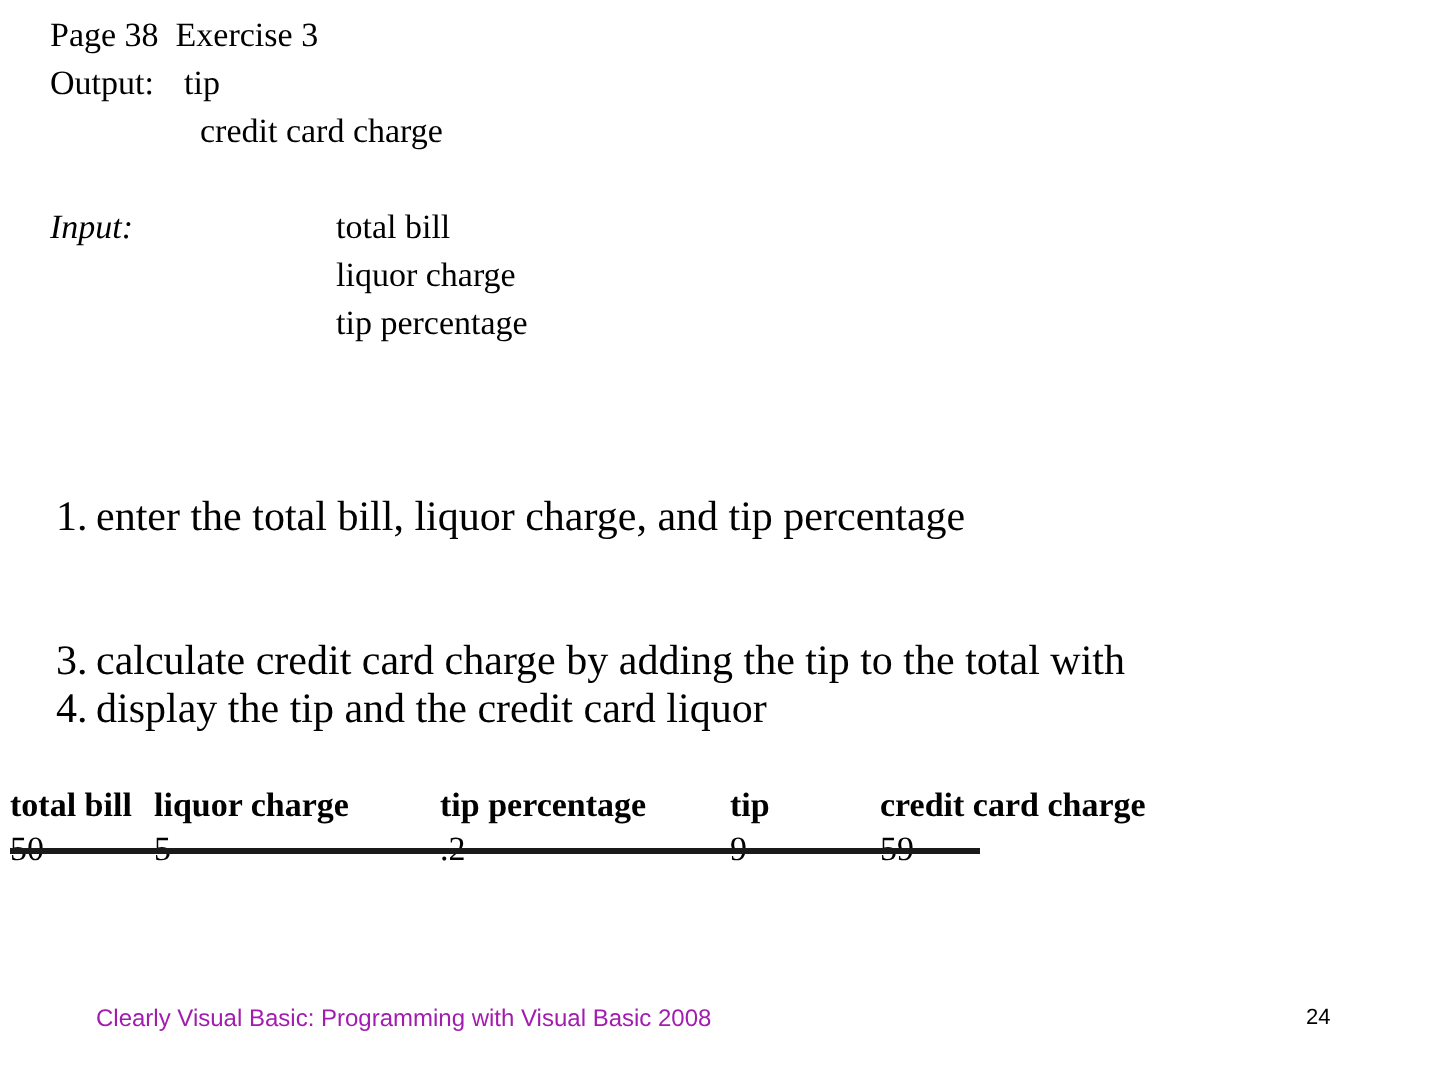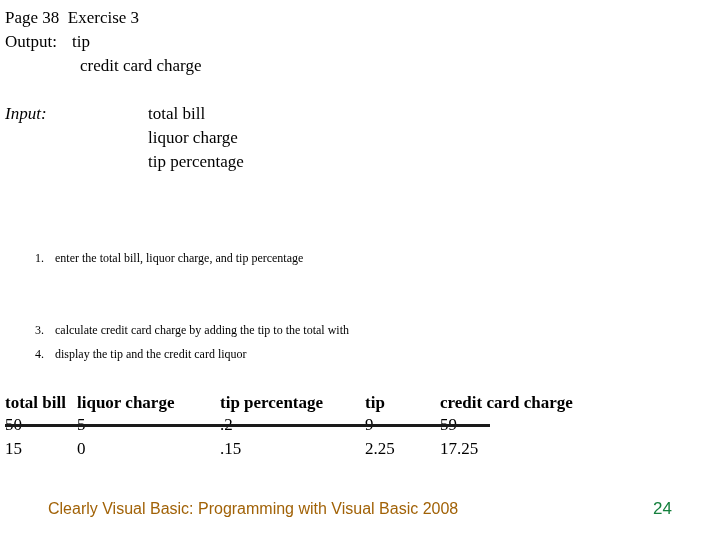--- a/index.html
+++ b/index.html
@@ -21,37 +21,38 @@
     position: absolute;
     inset: 0;
   }
 
   
   .line {
     position: absolute;
     white-space: pre;
     font-size: 17px;
     line-height: 24px;
+    margin-left: 20px;
   }
 
   
   .hdr-label   { left: 5px; }
   .hdr-value   { left: 72px; }
   .hdr-indent  { left: 80px; }
 
   
   .in-label    { left: 5px; font-style: italic; }
   .in-value    { left: 148px; }
 
   
   .alg-title   { left: 5px; }
   .alg-item {
     position: absolute;
-    left: 23px;
-    font-size: 12px;
+    left: 7px;
+    font-size: 21px;
     line-height: 24px;
     white-space: pre;
   }
   .alg-num {
     display: inline-block;
     width: 20px;
   }
   .alg-cont {
     position: absolute;
     left: 33px;
@@ -93,33 +94,33 @@
     background: #1a1a1a;
     top: 11px;
   }
 
   
   .footer-text {
     position: absolute;
     left: 48px;
     top: 500px;
     font-family: "Liberation Sans", "DejaVu Sans", sans-serif;
-    font-size: 16px;
+    font-size: 12px;
     line-height: 18px;
-    color: #a16207;
+    color: #a21caf;
     white-space: pre;
   }
   .footer-page {
     position: absolute;
     left: 653px;
     top: 500px;
     font-family: "Liberation Sans", "DejaVu Sans", sans-serif;
-    font-size: 17px;
+    font-size: 11px;
     line-height: 18px;
-    color: #15803d;
+    color: #000000;
     white-space: pre;
   }
 </style>
 </head>
 <body>
 
 <div class="slide">
 
   <div class="line hdr-label" style="top:6px;">Page 38  Exercise 3</div>
 
@@ -163,25 +164,18 @@
 
   <div class="dc-row" style="top:413px;">
     <span class="dc-cell c0">50</span>
     <span class="dc-cell c1">5</span>
     <span class="dc-cell c2">.2</span>
     <span class="dc-cell c3">9</span>
     <span class="dc-cell c4">59</span>
     <span class="strike"></span>
   </div>
 
-  <div class="dc-row" style="top:437px;">
-    <span class="dc-cell c0">15</span>
-    <span class="dc-cell c1">0</span>
-    <span class="dc-cell c2">.15</span>
-    <span class="dc-cell c3">2.25</span>
-    <span class="dc-cell c4">17.25</span>
-  </div>
 
   <div class="footer-text">Clearly Visual Basic: Programming with Visual Basic 2008</div>
 
   <div class="footer-page">24</div>
 
 </div>
 
 </body></html>

